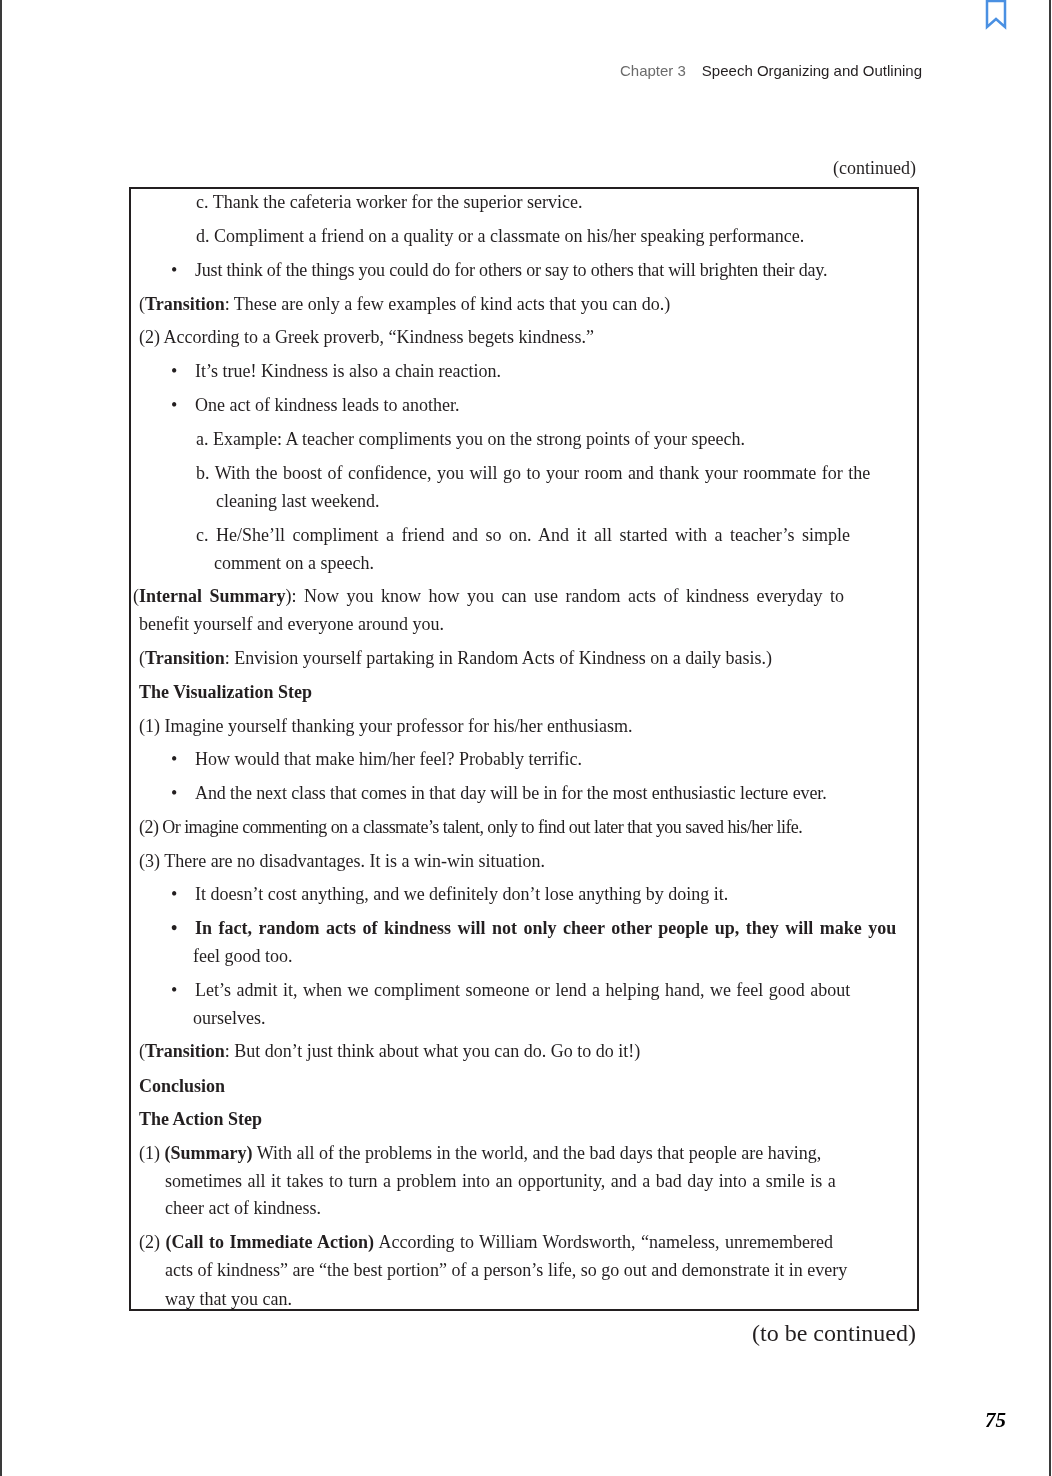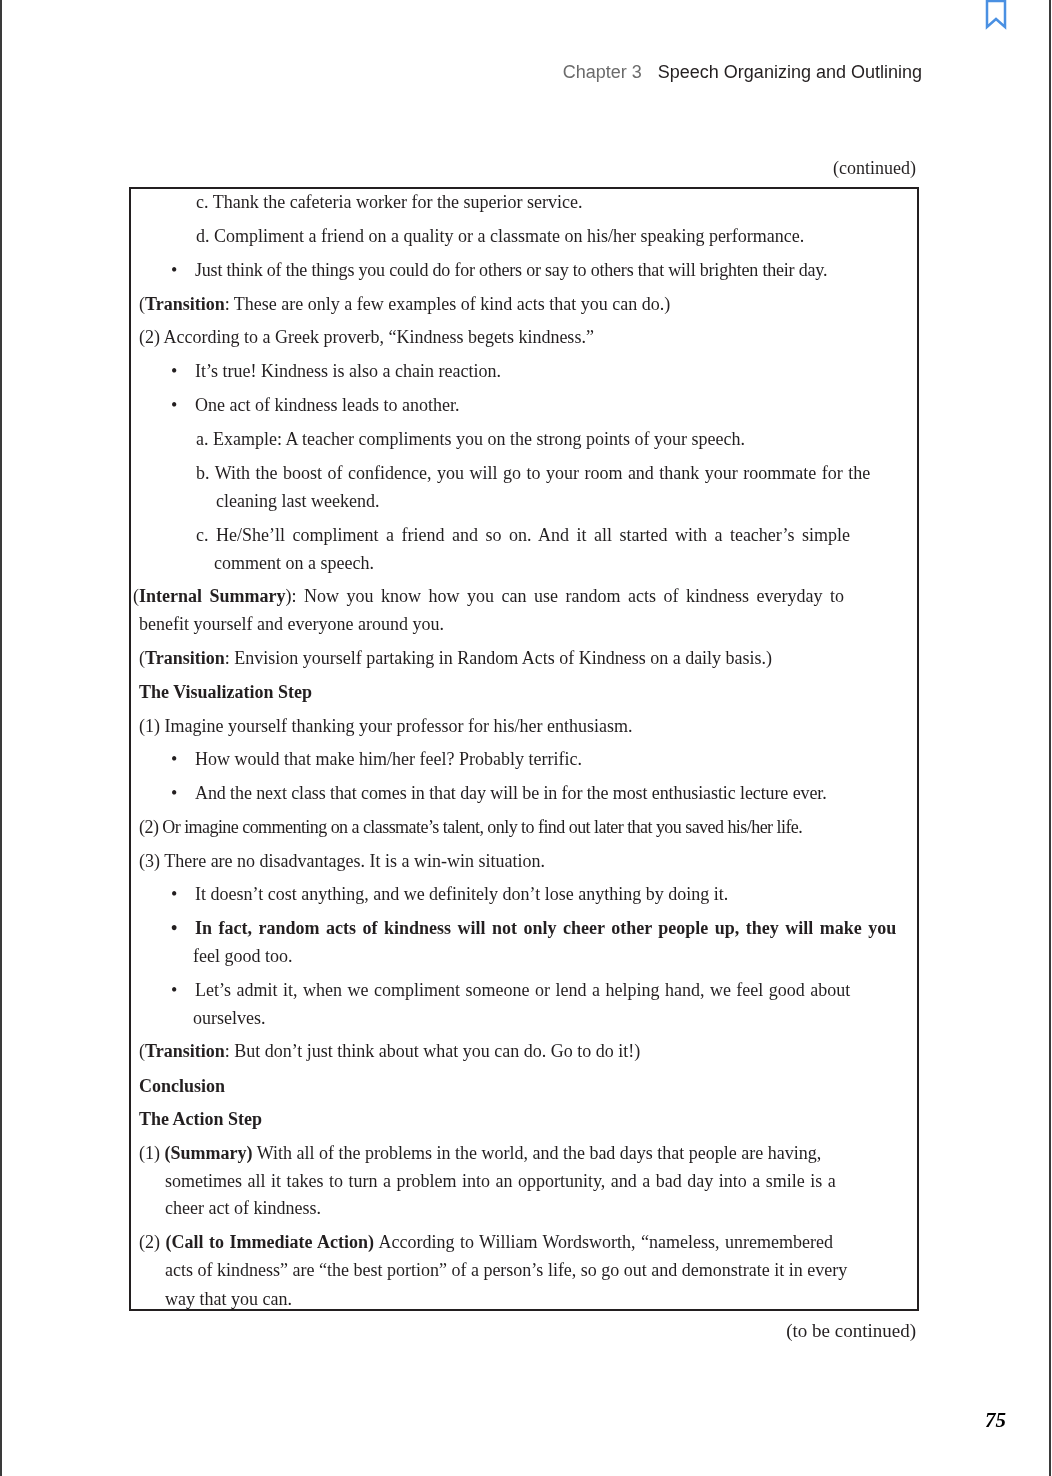--- a/index.html
+++ b/index.html
@@ -1,27 +1,27 @@
 <!DOCTYPE html>
 <html><head>
 <meta charset="utf-8">
 <style>
   html, body { margin: 0; padding: 0; background: #ffffff; }
   body { width: 1052px; height: 1476px; position: relative; overflow: hidden; font-family: "Liberation Serif", serif; color: #231f20; }
   .edge-left { position: absolute; left: 0; top: 0; width: 2px; height: 1476px; background: #3a3a3a; }
   .edge-right { position: absolute; left: 1049px; top: 0; width: 2px; height: 1476px; background: #3a3a3a; }
   .bookmark { position: absolute; left: 984px; top: 0; width: 24px; height: 30px; cursor: pointer; }
-  .running-head { position: absolute; top: 62px; right: 130px; font-family: "Liberation Sans", sans-serif; font-size: 18px; white-space: nowrap; }
+  .running-head { position: absolute; top: 62px; right: 130px; font-family: "Liberation Sans", sans-serif; font-size: 15px; white-space: nowrap; }
   .running-head .chap { color: #6b6b6b; margin-right: 16px; }
   .running-head .title { color: #231f20; }
   .continued { position: absolute; top: 158px; right: 136px; font-size: 18px; }
   .box { position: absolute; left: 129px; top: 187px; width: 790px; height: 1124px; border: 2px solid #231f20; box-sizing: border-box; }
   .line { position: absolute; font-size: 18px; white-space: nowrap; line-height: 28px; }
   .bullet::before { content: "\2022"; position: absolute; left: -24px; }
-  .tobe { position: absolute; top: 1320px; right: 136px; font-size: 19px; }
+  .tobe { position: absolute; top: 1320px; right: 136px; font-size: 24px; }
   .pagenum { position: absolute; top: 1408px; left: 985px; font-size: 21px; font-style: italic; font-weight: bold; color: #000000; }
   b { font-weight: bold; }
 </style>
 </head>
 <body>
 
 <div class="edge-left"></div>
 <div class="edge-right"></div>
 
 <div class="bookmark">

